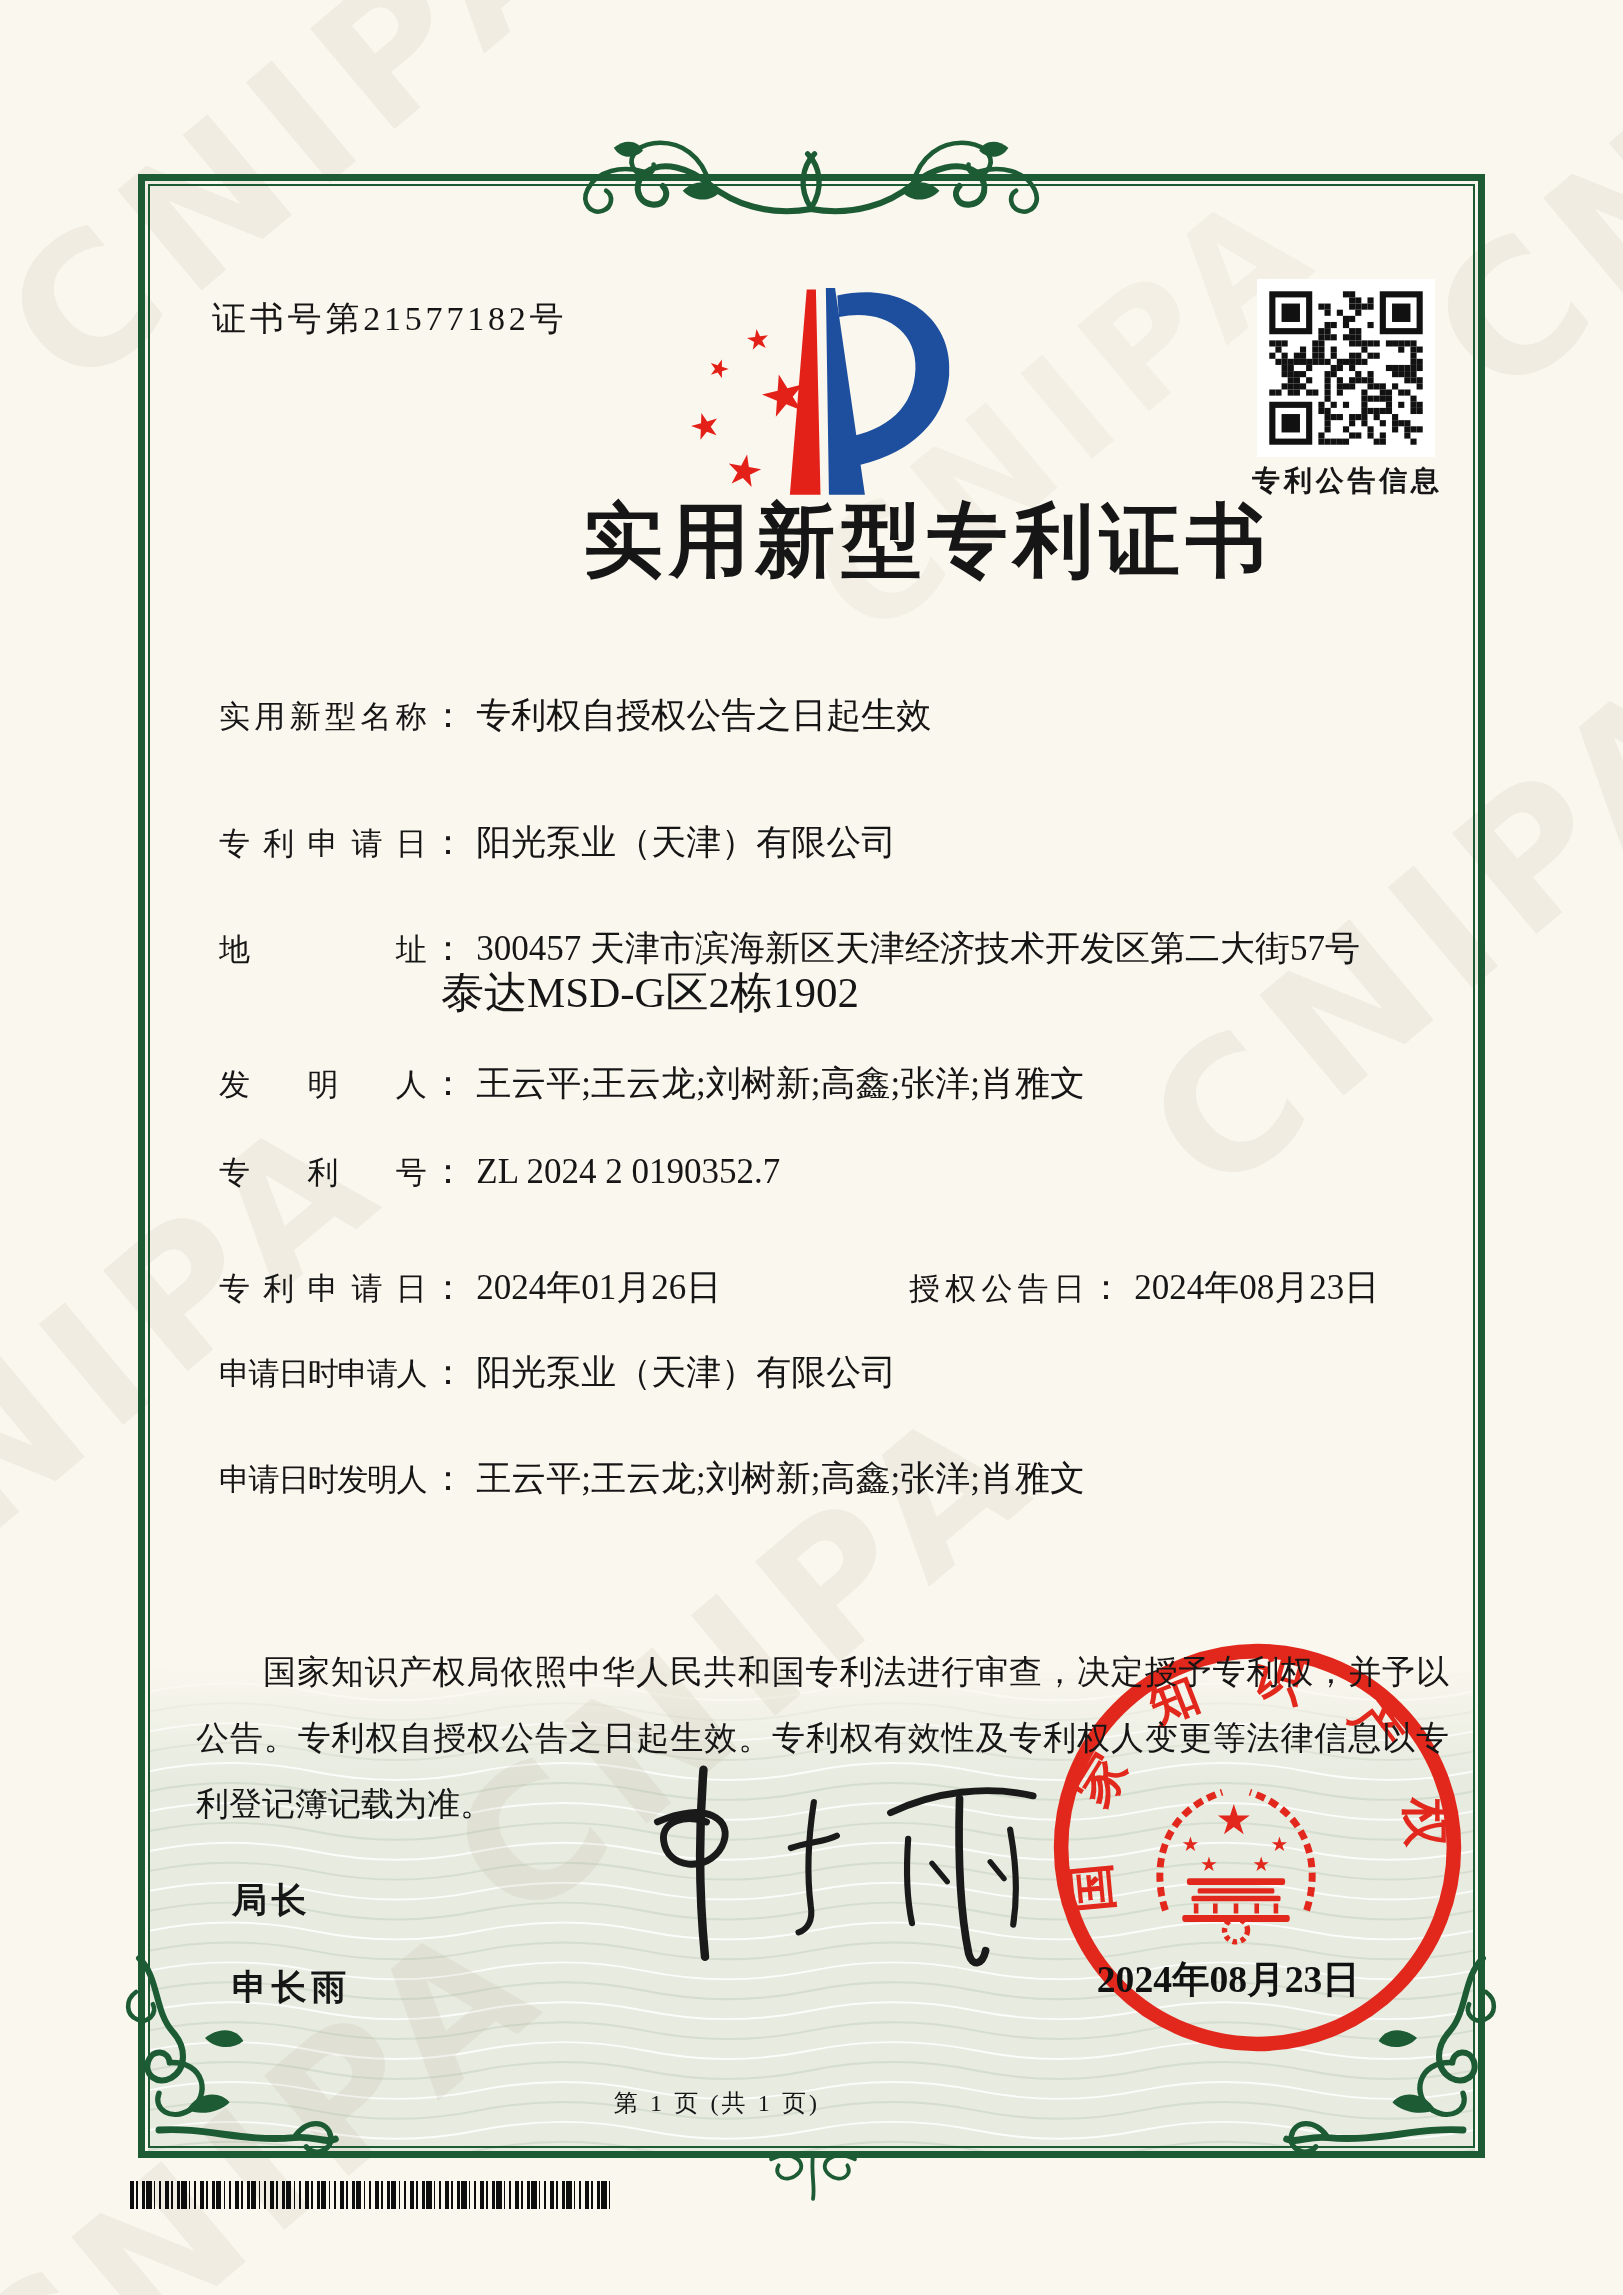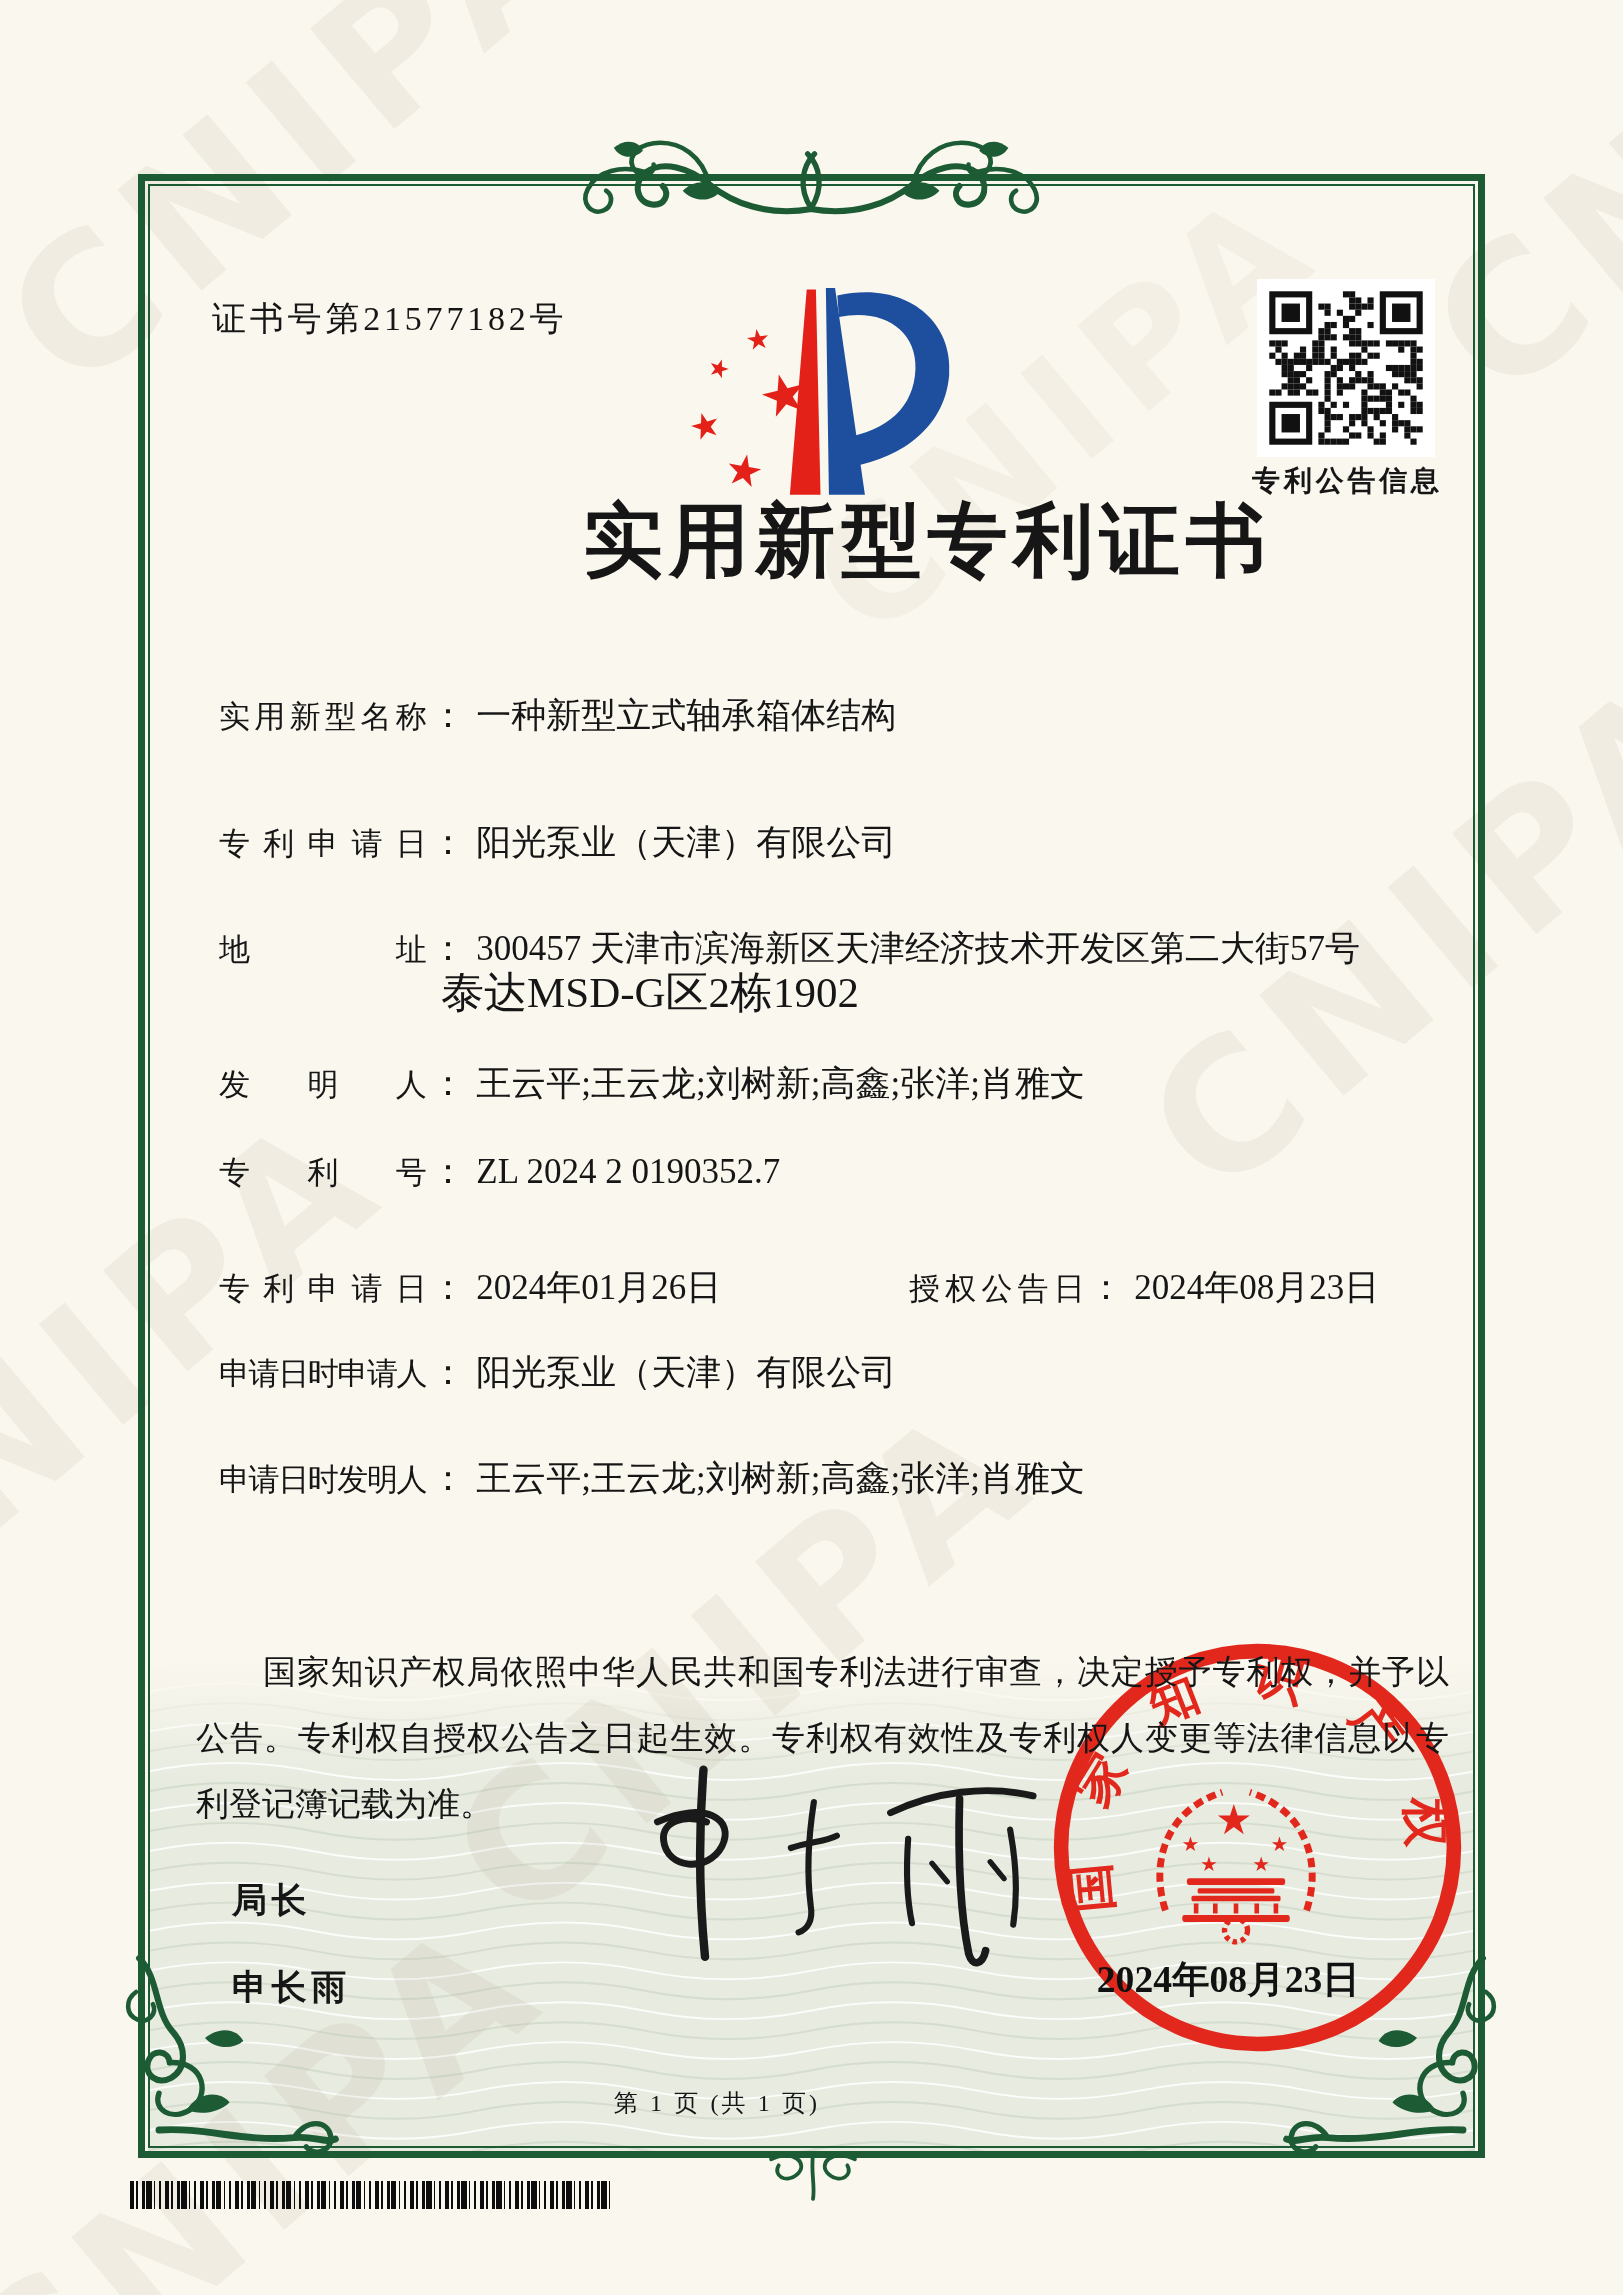--- a/index.html
+++ b/index.html
@@ -388,21 +388,21 @@
             <rect x="200" y="208" width="8" height="8"></rect>
           </g>
       </g>
     </svg>
   </div>
   <div class="qr-label">专利公告信息</div>
 
   <div class="title">实用新型专利证书</div>
 
   <div class="row" style="top:692px">
-    <span class="lbl">实用新型名称</span><span class="colon">：</span><span class="val">一种新型立式轴承箱体结构</span>
+    <span class="lbl">实用新型名称</span><span class="colon">：</span><span class="val">专利权自授权公告之日起生效</span>
   </div>
   <div class="row" style="top:819px">
     <span class="lbl">专利申请日</span><span class="colon">：</span><span class="val">阳光泵业（天津）有限公司</span>
   </div>
   <div class="row" style="top:925px">
     <span class="lbl">地址</span><span class="colon">：</span><span class="val">300457 天津市滨海新区天津经济技术开发区第二大街57号</span>
   </div>
   <div class="addr2">泰达MSD-G区2栋1902</div>
   <div class="row" style="top:1060px">
     <span class="lbl">发明人</span><span class="colon">：</span><span class="val">王云平;王云龙;刘树新;高鑫;张洋;肖雅文</span>

